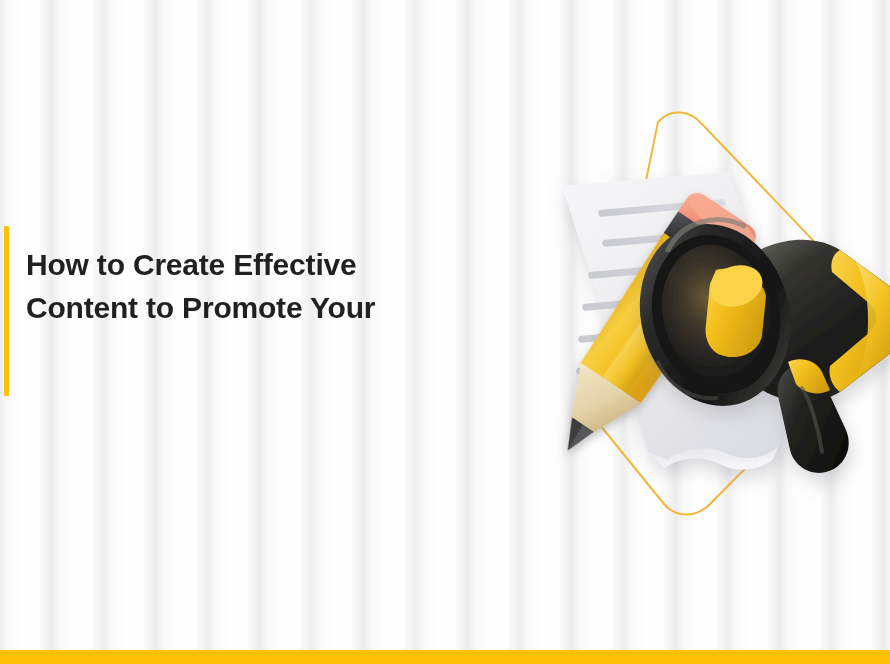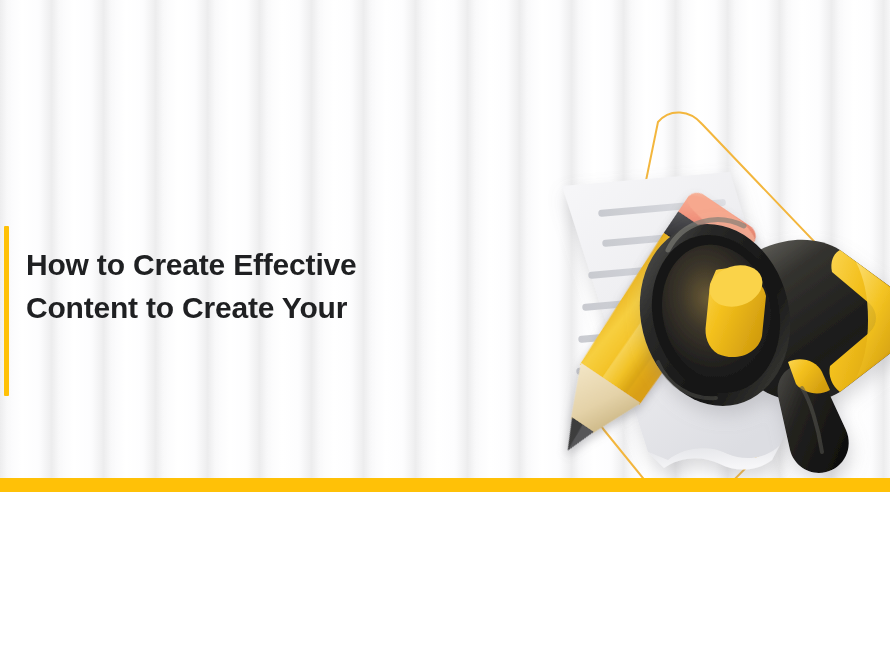--- a/index.html
+++ b/index.html
@@ -3,21 +3,21 @@
 <meta charset="utf-8">
 <style>
   * { margin:0; padding:0; box-sizing:border-box; }
   html, body {
     width:890px; height:664px;
     font-family:"Liberation Sans", sans-serif;
     overflow:hidden;
   }
   #banner {
     position:relative;
-    width:890px; height:492px;
+    width:890px; height:664px;
     background:#eab308;
     overflow:hidden;
   }
   
   #stripes {
     position:absolute; inset:0;
     background:
       repeating-linear-gradient(
         to right,
         #f2f2f3 0px,
@@ -82,21 +82,21 @@
 
 <div id="banner">
 
   <div id="stripes"></div>
   <div id="stripes-soft"></div>
 
   <div id="accent-bar"></div>
 
   <h1 id="headline">
     <span class="ln">How to Create Effective</span>
-    <span class="ln">Content to Create Your</span>
+    <span class="ln">Content to Promote Your</span>
   </h1>
 
   <div id="art">
     <svg width="350" height="420" viewBox="0 0 350 420" xmlns="http://www.w3.org/2000/svg">
       <defs>
         <linearGradient id="paperG" x1="0" y1="0" x2="0.7" y2="1">
           <stop offset="0%" stop-color="#f7f7f9"></stop>
           <stop offset="55%" stop-color="#ececef"></stop>
           <stop offset="100%" stop-color="#dcdde2"></stop>
         </linearGradient>

